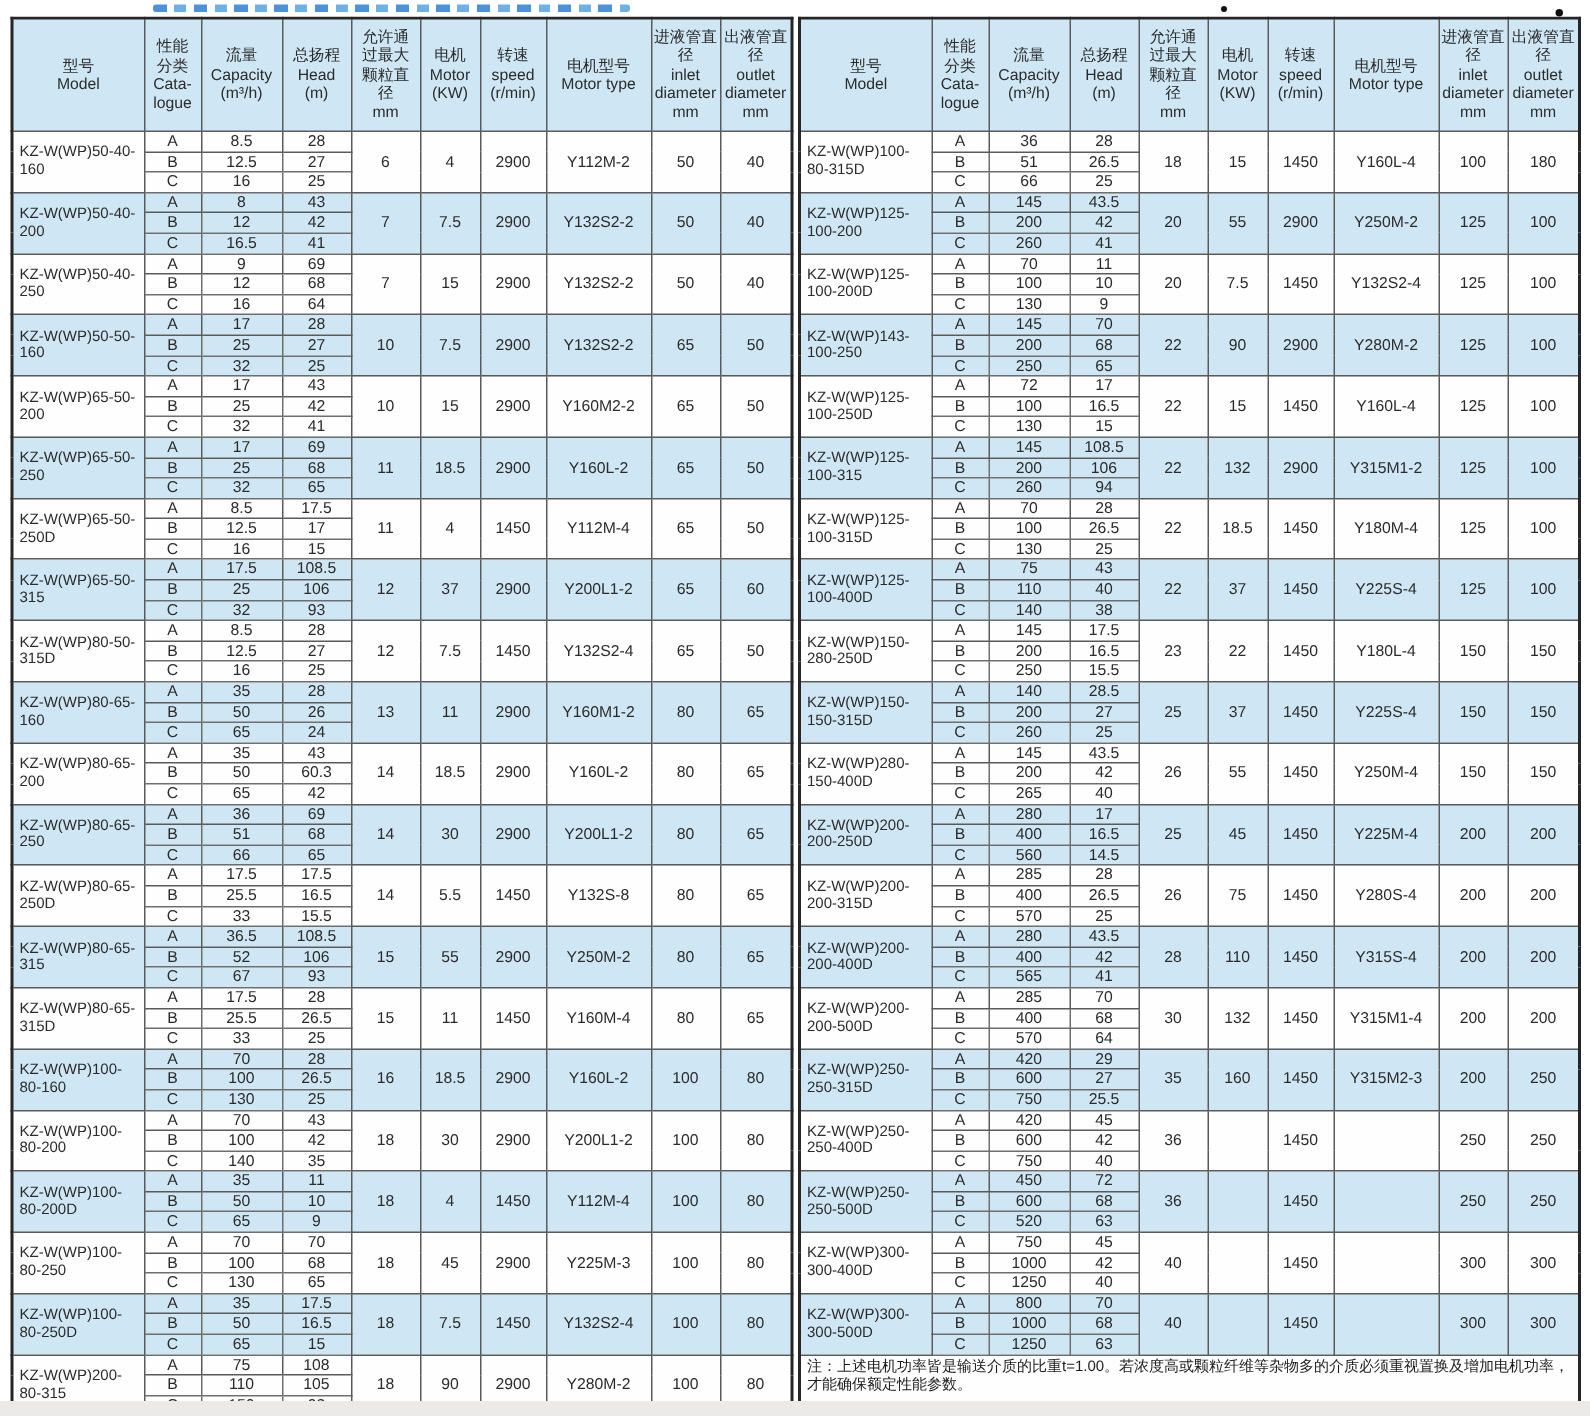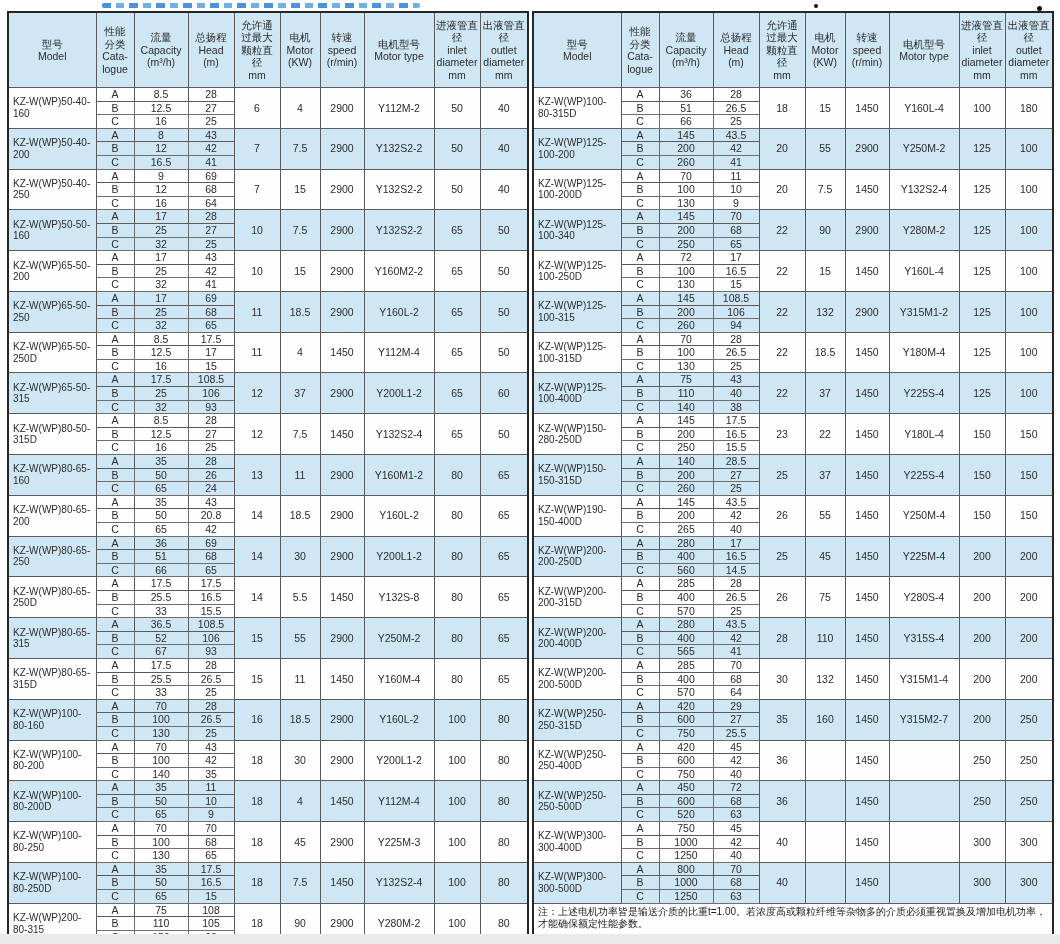--- a/index.html
+++ b/index.html
@@ -339,21 +339,21 @@
           <td rowspan="3">14</td>
           <td rowspan="3">18.5</td>
           <td rowspan="3">2900</td>
           <td rowspan="3">Y160L-2</td>
           <td rowspan="3">80</td>
           <td rowspan="3">65</td>
         </tr>
         <tr class="sub">
           <td>B</td>
           <td>50</td>
-          <td>20.8</td>
+          <td>60.3</td>
         </tr>
         <tr class="sub">
           <td>C</td>
           <td>65</td>
           <td>42</td>
         </tr>
         <tr class="shade gtop">
           <td class="model" rowspan="3">KZ-W(WP)80-65-250</td>
           <td>A</td>
           <td>36</td>
@@ -708,21 +708,21 @@
           <td>B</td>
           <td>100</td>
           <td>10</td>
         </tr>
         <tr class="sub">
           <td>C</td>
           <td>130</td>
           <td>9</td>
         </tr>
         <tr class="shade gtop">
-          <td class="model" rowspan="3">KZ-W(WP)125-100-340</td>
+          <td class="model" rowspan="3">KZ-W(WP)143-100-250</td>
           <td>A</td>
           <td>145</td>
           <td>70</td>
           <td rowspan="3">22</td>
           <td rowspan="3">90</td>
           <td rowspan="3">2900</td>
           <td rowspan="3">Y280M-2</td>
           <td rowspan="3">125</td>
           <td rowspan="3">100</td>
         </tr>
@@ -862,21 +862,21 @@
           <td>B</td>
           <td>200</td>
           <td>27</td>
         </tr>
         <tr class="shade sub">
           <td>C</td>
           <td>260</td>
           <td>25</td>
         </tr>
         <tr class="gtop">
-          <td class="model" rowspan="3">KZ-W(WP)190-150-400D</td>
+          <td class="model" rowspan="3">KZ-W(WP)280-150-400D</td>
           <td>A</td>
           <td>145</td>
           <td>43.5</td>
           <td rowspan="3">26</td>
           <td rowspan="3">55</td>
           <td rowspan="3">1450</td>
           <td rowspan="3">Y250M-4</td>
           <td rowspan="3">150</td>
           <td rowspan="3">150</td>
         </tr>
@@ -979,21 +979,21 @@
           <td>64</td>
         </tr>
         <tr class="shade gtop">
           <td class="model" rowspan="3">KZ-W(WP)250-250-315D</td>
           <td>A</td>
           <td>420</td>
           <td>29</td>
           <td rowspan="3">35</td>
           <td rowspan="3">160</td>
           <td rowspan="3">1450</td>
-          <td rowspan="3">Y315M2-7</td>
+          <td rowspan="3">Y315M2-3</td>
           <td rowspan="3">200</td>
           <td rowspan="3">250</td>
         </tr>
         <tr class="shade sub">
           <td>B</td>
           <td>600</td>
           <td>27</td>
         </tr>
         <tr class="shade sub">
           <td>C</td>

